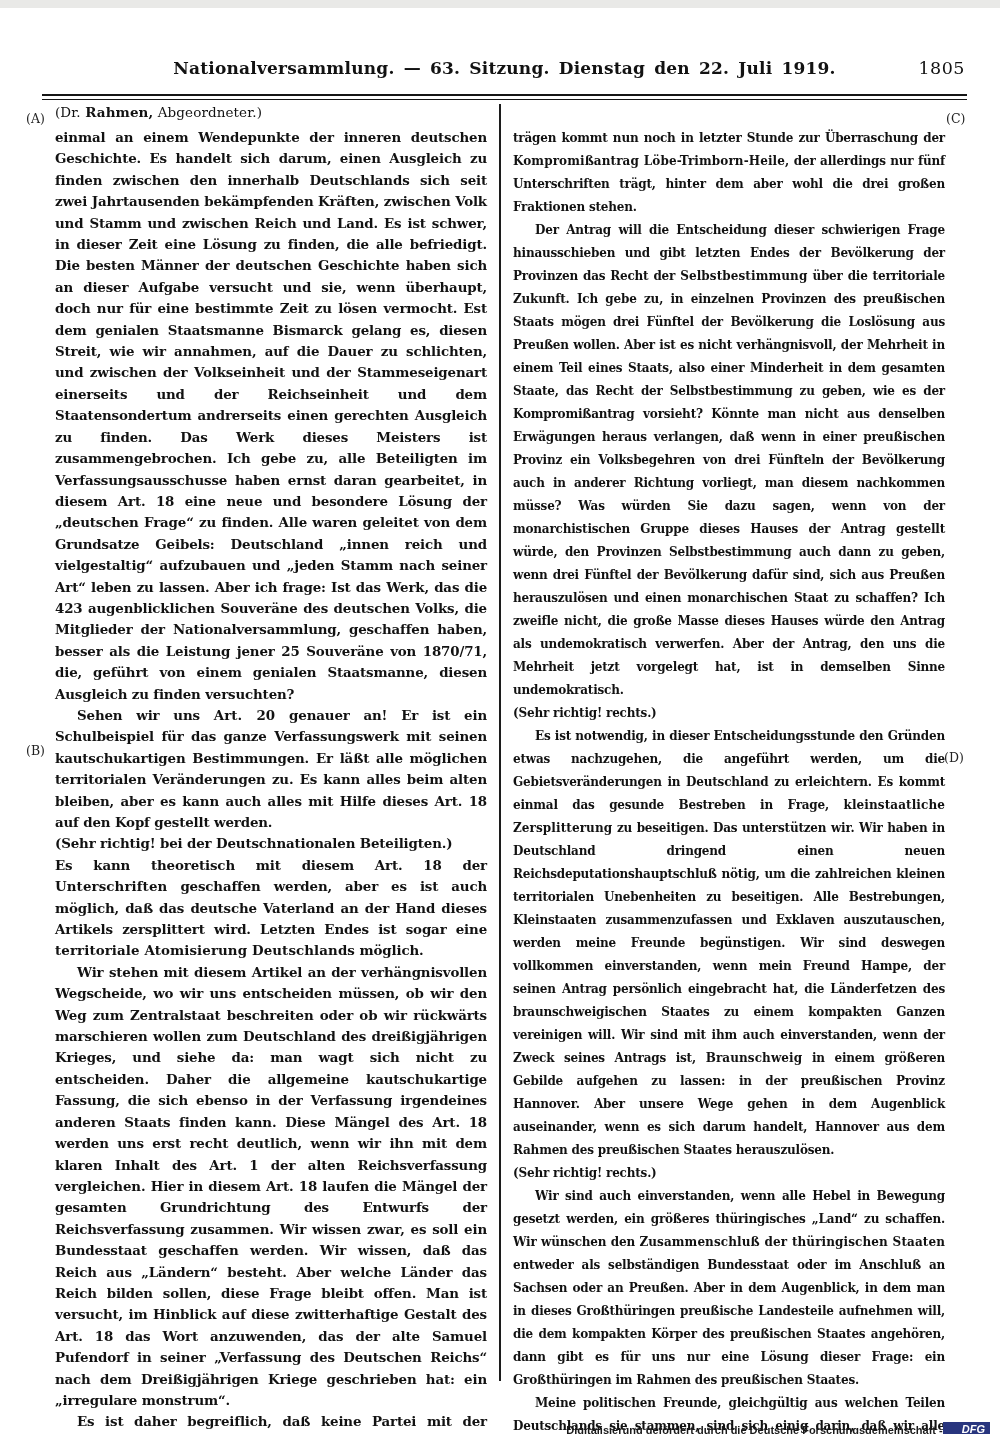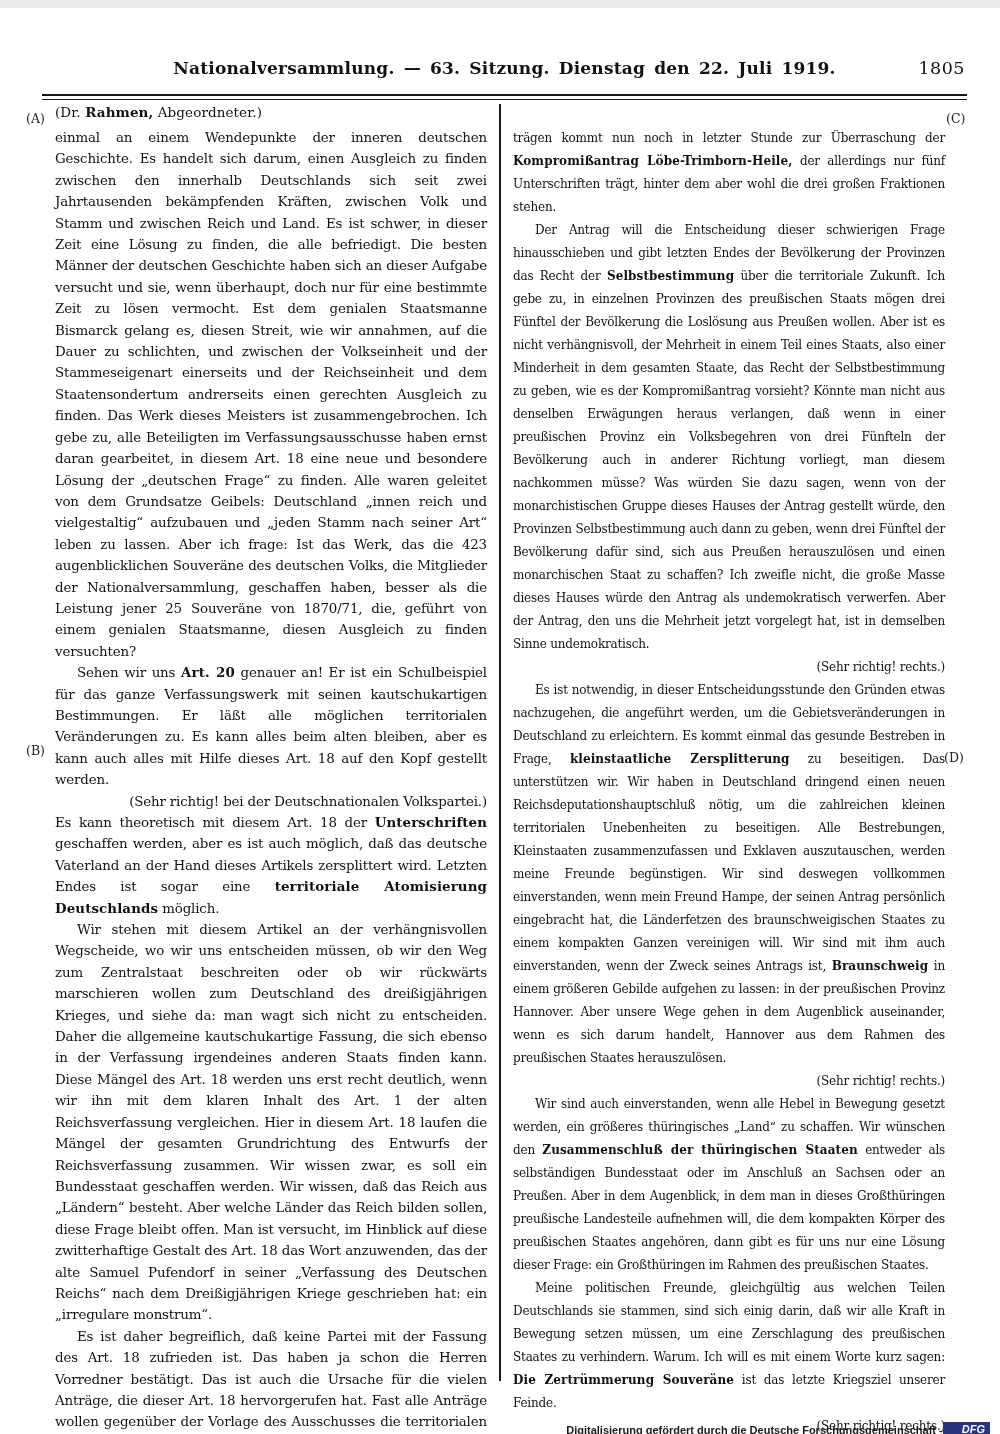--- a/index.html
+++ b/index.html
@@ -31,24 +31,24 @@
     position:absolute;top:96px;left:55px;font-size:13.5px;letter-spacing:.1px;
   }
   
   .columns{
     position:absolute;top:119px;left:55px;width:890px;
     display:flex;gap:26px;align-items:flex-start;
   }
   .col{width:432px;text-align:justify;hyphens:none;}
   .col-left{font-size:13.4px;line-height:21.4px;letter-spacing:-.15px;}
   .col-right{font-size:12px;line-height:23px;letter-spacing:-.2px;}
-  .col p{margin:0;}
+  .col p{margin:0;font-weight:bold;}
   .col p.indent{text-indent:22px;}
   .col p.flush{text-indent:0;}
-  .col p.stage{text-align:right;text-indent:0;}
+  .col p.stage{text-align:left;text-indent:0;}
   .col b{letter-spacing:.1px;}
   .divider{
     position:absolute;left:499px;top:96px;width:1.5px;height:1277px;
     background:#1c1c1c;
   }
   
   .margin-mark{
     position:absolute;font-size:12.5px;color:#222;letter-spacing:0;
   }
   .mark-a{left:26px;top:103px;}
@@ -86,21 +86,21 @@
   <span class="margin-mark mark-b">(B)</span>
   <span class="margin-mark mark-c">(C)</span>
   <span class="margin-mark mark-d">(D)</span>
 
   <div class="divider"></div>
 
   <div class="columns">
     <div class="col col-left">
         <p class="flush">einmal an einem Wendepunkte der inneren deutschen Geschichte. Es handelt sich darum, einen Ausgleich zu finden zwischen den innerhalb Deutschlands sich seit zwei Jahrtausenden bekämpfenden Kräften, zwischen Volk und Stamm und zwischen Reich und Land. Es ist schwer, in dieser Zeit eine Lösung zu finden, die alle befriedigt. Die besten Männer der deutschen Geschichte haben sich an dieser Aufgabe versucht und sie, wenn überhaupt, doch nur für eine bestimmte Zeit zu lösen vermocht. Est dem genialen Staatsmanne Bismarck gelang es, diesen Streit, wie wir annahmen, auf die Dauer zu schlichten, und zwischen der Volkseinheit und der Stammeseigenart einerseits und der Reichseinheit und dem Staatensondertum andrerseits einen gerechten Ausgleich zu finden. Das Werk dieses Meisters ist zusammengebrochen. Ich gebe zu, alle Beteiligten im Verfassungsausschusse haben ernst daran gearbeitet, in diesem Art. 18 eine neue und besondere Lösung der „deutschen Frage“ zu finden. Alle waren geleitet von dem Grundsatze Geibels: Deutschland „innen reich und vielgestaltig“ aufzubauen und „jeden Stamm nach seiner Art“ leben zu lassen. Aber ich frage: Ist das Werk, das die 423 augenblicklichen Souveräne des deutschen Volks, die Mitglieder der Nationalversammlung, geschaffen haben, besser als die Leistung jener 25 Souveräne von 1870/71, die, geführt von einem genialen Staatsmanne, diesen Ausgleich zu finden versuchten?</p>
         <p class="indent">Sehen wir uns <b>Art. 20</b> genauer an! Er ist ein Schulbeispiel für das ganze Verfassungswerk mit seinen kautschukartigen Bestimmungen. Er läßt alle möglichen territorialen Veränderungen zu. Es kann alles beim alten bleiben, aber es kann auch alles mit Hilfe dieses Art. 18 auf den Kopf gestellt werden.</p>
-        <p class="stage">(Sehr richtig! bei der Deutschnationalen Volkspartei.)</p>
+        <p class="stage">(Sehr richtig! bei der Deutschnationalen Beteiligten.)</p>
         <p class="flush">Es kann theoretisch mit diesem Art. 18 der <b>Unterschriften</b> geschaffen werden, aber es ist auch möglich, daß das deutsche Vaterland an der Hand dieses Artikels zersplittert wird. Letzten Endes ist sogar eine <b>territoriale Atomisierung Deutschlands</b> möglich.</p>
         <p class="indent">Wir stehen mit diesem Artikel an der verhängnisvollen Wegscheide, wo wir uns entscheiden müssen, ob wir den Weg zum Zentralstaat beschreiten oder ob wir rückwärts marschieren wollen zum Deutschland des dreißigjährigen Krieges, und siehe da: man wagt sich nicht zu entscheiden. Daher die allgemeine kautschukartige Fassung, die sich ebenso in der Verfassung irgendeines anderen Staats finden kann. Diese Mängel des Art. 18 werden uns erst recht deutlich, wenn wir ihn mit dem klaren Inhalt des Art. 1 der alten Reichsverfassung vergleichen. Hier in diesem Art. 18 laufen die Mängel der gesamten Grundrichtung des Entwurfs der Reichsverfassung zusammen. Wir wissen zwar, es soll ein Bundesstaat geschaffen werden. Wir wissen, daß das Reich aus „Ländern“ besteht. Aber welche Länder das Reich bilden sollen, diese Frage bleibt offen. Man ist versucht, im Hinblick auf diese zwitterhaftige Gestalt des Art. 18 das Wort anzuwenden, das der alte Samuel Pufendorf in seiner „Verfassung des Deutschen Reichs“ nach dem Dreißigjährigen Kriege geschrieben hat: ein „irregulare monstrum“.</p>
         <p class="indent">Es ist daher begreiflich, daß keine Partei mit der Fassung des Art. 18 zufrieden ist. Das haben ja schon die Herren Vorredner bestätigt. Das ist auch die Ursache für die vielen Anträge, die dieser Art. 18 hervorgerufen hat. Fast alle Anträge wollen gegenüber der Vorlage des Ausschusses die territorialen Veränderungen erleichtern. Es gehen zahlreiche Anträge dahin, für solche das  zu streichen. Fast alle Parteien des Hauses sind an solchen Anträgen beteiligt. Aber hinter fast keinem dieser Anträge steht eine der Fraktionen geschlossen. Und zu dem Wirrwarr von An-</p>
       </div>
     <div class="col col-right">
         <p class="flush">trägen kommt nun noch in letzter Stunde zur Überraschung der <b>Kompromißantrag Löbe-Trimborn-Heile,</b> der allerdings nur fünf Unterschriften trägt, hinter dem aber wohl die drei großen Fraktionen stehen.</p>
         <p class="indent">Der Antrag will die Entscheidung dieser schwierigen Frage hinausschieben und gibt letzten Endes der Bevölkerung der Provinzen das Recht der <b>Selbstbestimmung</b> über die territoriale Zukunft. Ich gebe zu, in einzelnen Provinzen des preußischen Staats mögen drei Fünftel der Bevölkerung die Loslösung aus Preußen wollen. Aber ist es nicht verhängnisvoll, der Mehrheit in einem Teil eines Staats, also einer Minderheit in dem gesamten Staate, das Recht der Selbstbestimmung zu geben, wie es der Kompromißantrag vorsieht? Könnte man nicht aus denselben Erwägungen heraus verlangen, daß wenn in einer preußischen Provinz ein Volksbegehren von drei Fünfteln der Bevölkerung auch in anderer Richtung vorliegt, man diesem nachkommen müsse? Was würden Sie dazu sagen, wenn von der monarchistischen Gruppe dieses Hauses der Antrag gestellt würde, den Provinzen Selbstbestimmung auch dann zu geben, wenn drei Fünftel der Bevölkerung dafür sind, sich aus Preußen herauszulösen und einen monarchischen Staat zu schaffen? Ich zweifle nicht, die große Masse dieses Hauses würde den Antrag als undemokratisch verwerfen. Aber der Antrag, den uns die Mehrheit jetzt vorgelegt hat, ist in demselben Sinne undemokratisch.</p>
         <p class="stage">(Sehr richtig! rechts.)</p>
         <p class="indent">Es ist notwendig, in dieser Entscheidungsstunde den Gründen etwas nachzugehen, die angeführt werden, um die Gebietsveränderungen in Deutschland zu erleichtern. Es kommt einmal das gesunde Bestreben in Frage, <b>kleinstaatliche Zersplitterung</b> zu beseitigen. Das unterstützen wir. Wir haben in Deutschland dringend einen neuen Reichsdeputationshauptschluß nötig, um die zahlreichen kleinen territorialen Unebenheiten zu beseitigen. Alle Bestrebungen, Kleinstaaten zusammenzufassen und Exklaven auszutauschen, werden meine Freunde begünstigen. Wir sind deswegen vollkommen einverstanden, wenn mein Freund Hampe, der seinen Antrag persönlich eingebracht hat, die Länderfetzen des braunschweigischen Staates zu einem kompakten Ganzen vereinigen will. Wir sind mit ihm auch einverstanden, wenn der Zweck seines Antrags ist, <b>Braunschweig</b> in einem größeren Gebilde aufgehen zu lassen: in der preußischen Provinz Hannover. Aber unsere Wege gehen in dem Augenblick auseinander, wenn es sich darum handelt, Hannover aus dem Rahmen des preußischen Staates herauszulösen.</p>
         <p class="stage">(Sehr richtig! rechts.)</p>

